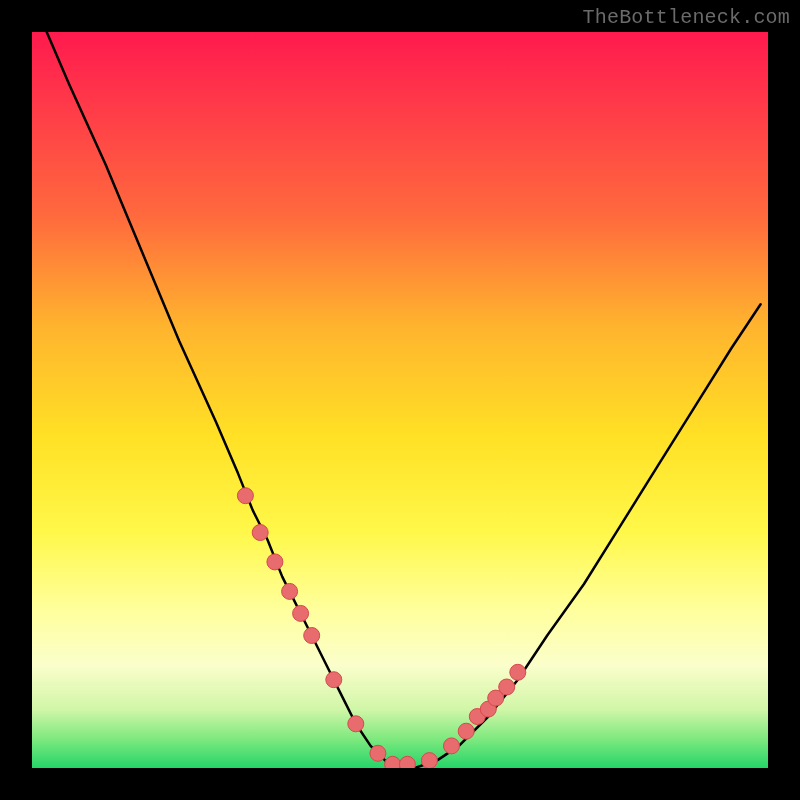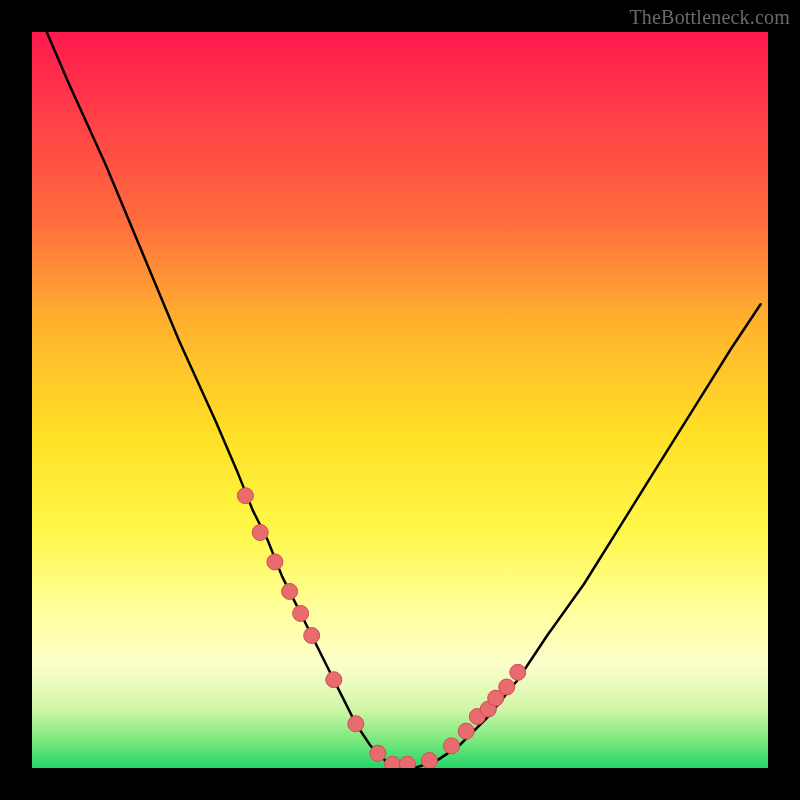--- a/index.html
+++ b/index.html
@@ -43,21 +43,21 @@
     );
   }
   .watermark {
     position: absolute;
     top: 6px;
     right: 10px;
     color: #6a6a6a;
     font-size: 20px;
     font-weight: 500;
     letter-spacing: 0.2px;
-    font-family: Liberation Serif, serif;
+    font-family: Liberation Mono, monospace;
   }
   svg.overlay {
     position: absolute;
     left: 32px;
     top: 32px;
     width: 736px;
     height: 736px;
     pointer-events: none;
   }
 </style>

